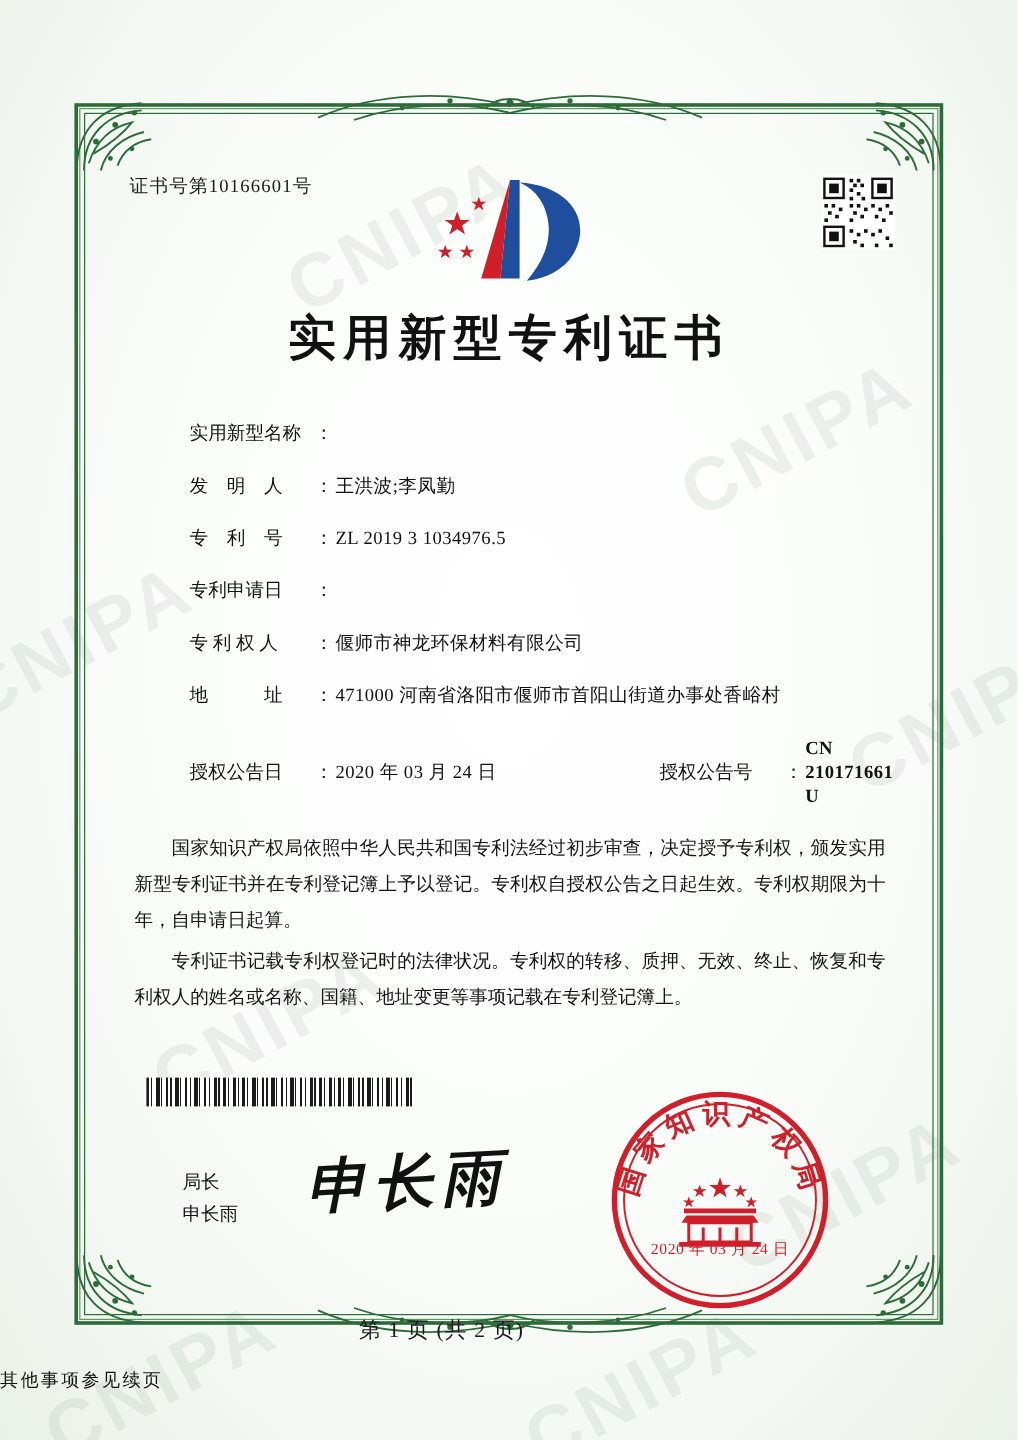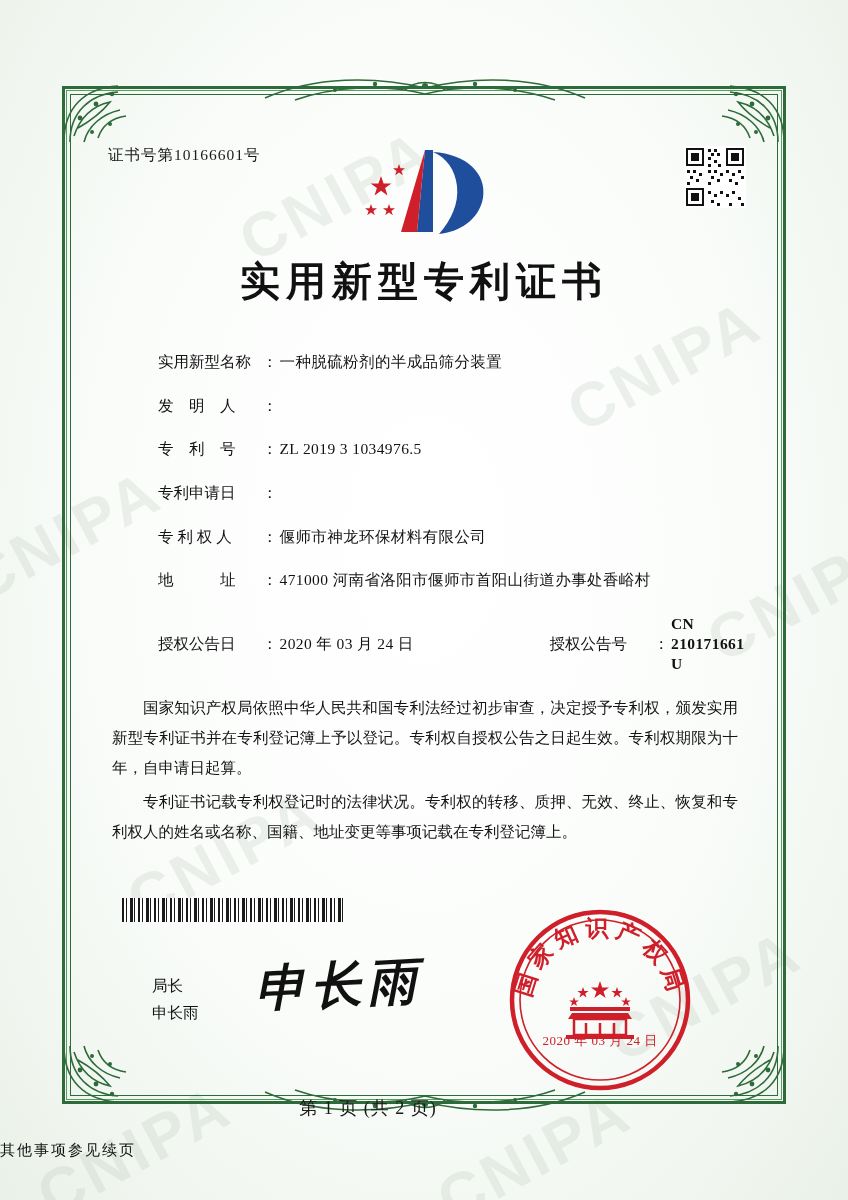--- a/index.html
+++ b/index.html
@@ -428,26 +428,26 @@
     </svg>
   </div>
 
   <div class="doc-title">实用新型专利证书</div>
 
   <div class="fields">
 
     <div class="field-row">
       <span class="field-label">实用新型名称</span>
       <span class="field-colon">：</span>
-      <span class="field-value">一种脱硫粉剂的半成品筛分装置</span>
     </div>
 
     <div class="field-row">
       <span class="field-label">发　明　人</span>
       <span class="field-colon">：</span>
+      <span class="field-value">王洪波;李凤勤</span>
     </div>
 
     <div class="field-row">
       <span class="field-label">专　利　号</span>
       <span class="field-colon">：</span>
       <span class="field-value">ZL 2019 3 1034976.5</span>
     </div>
 
     <div class="field-row">
       <span class="field-label">专利申请日</span>

